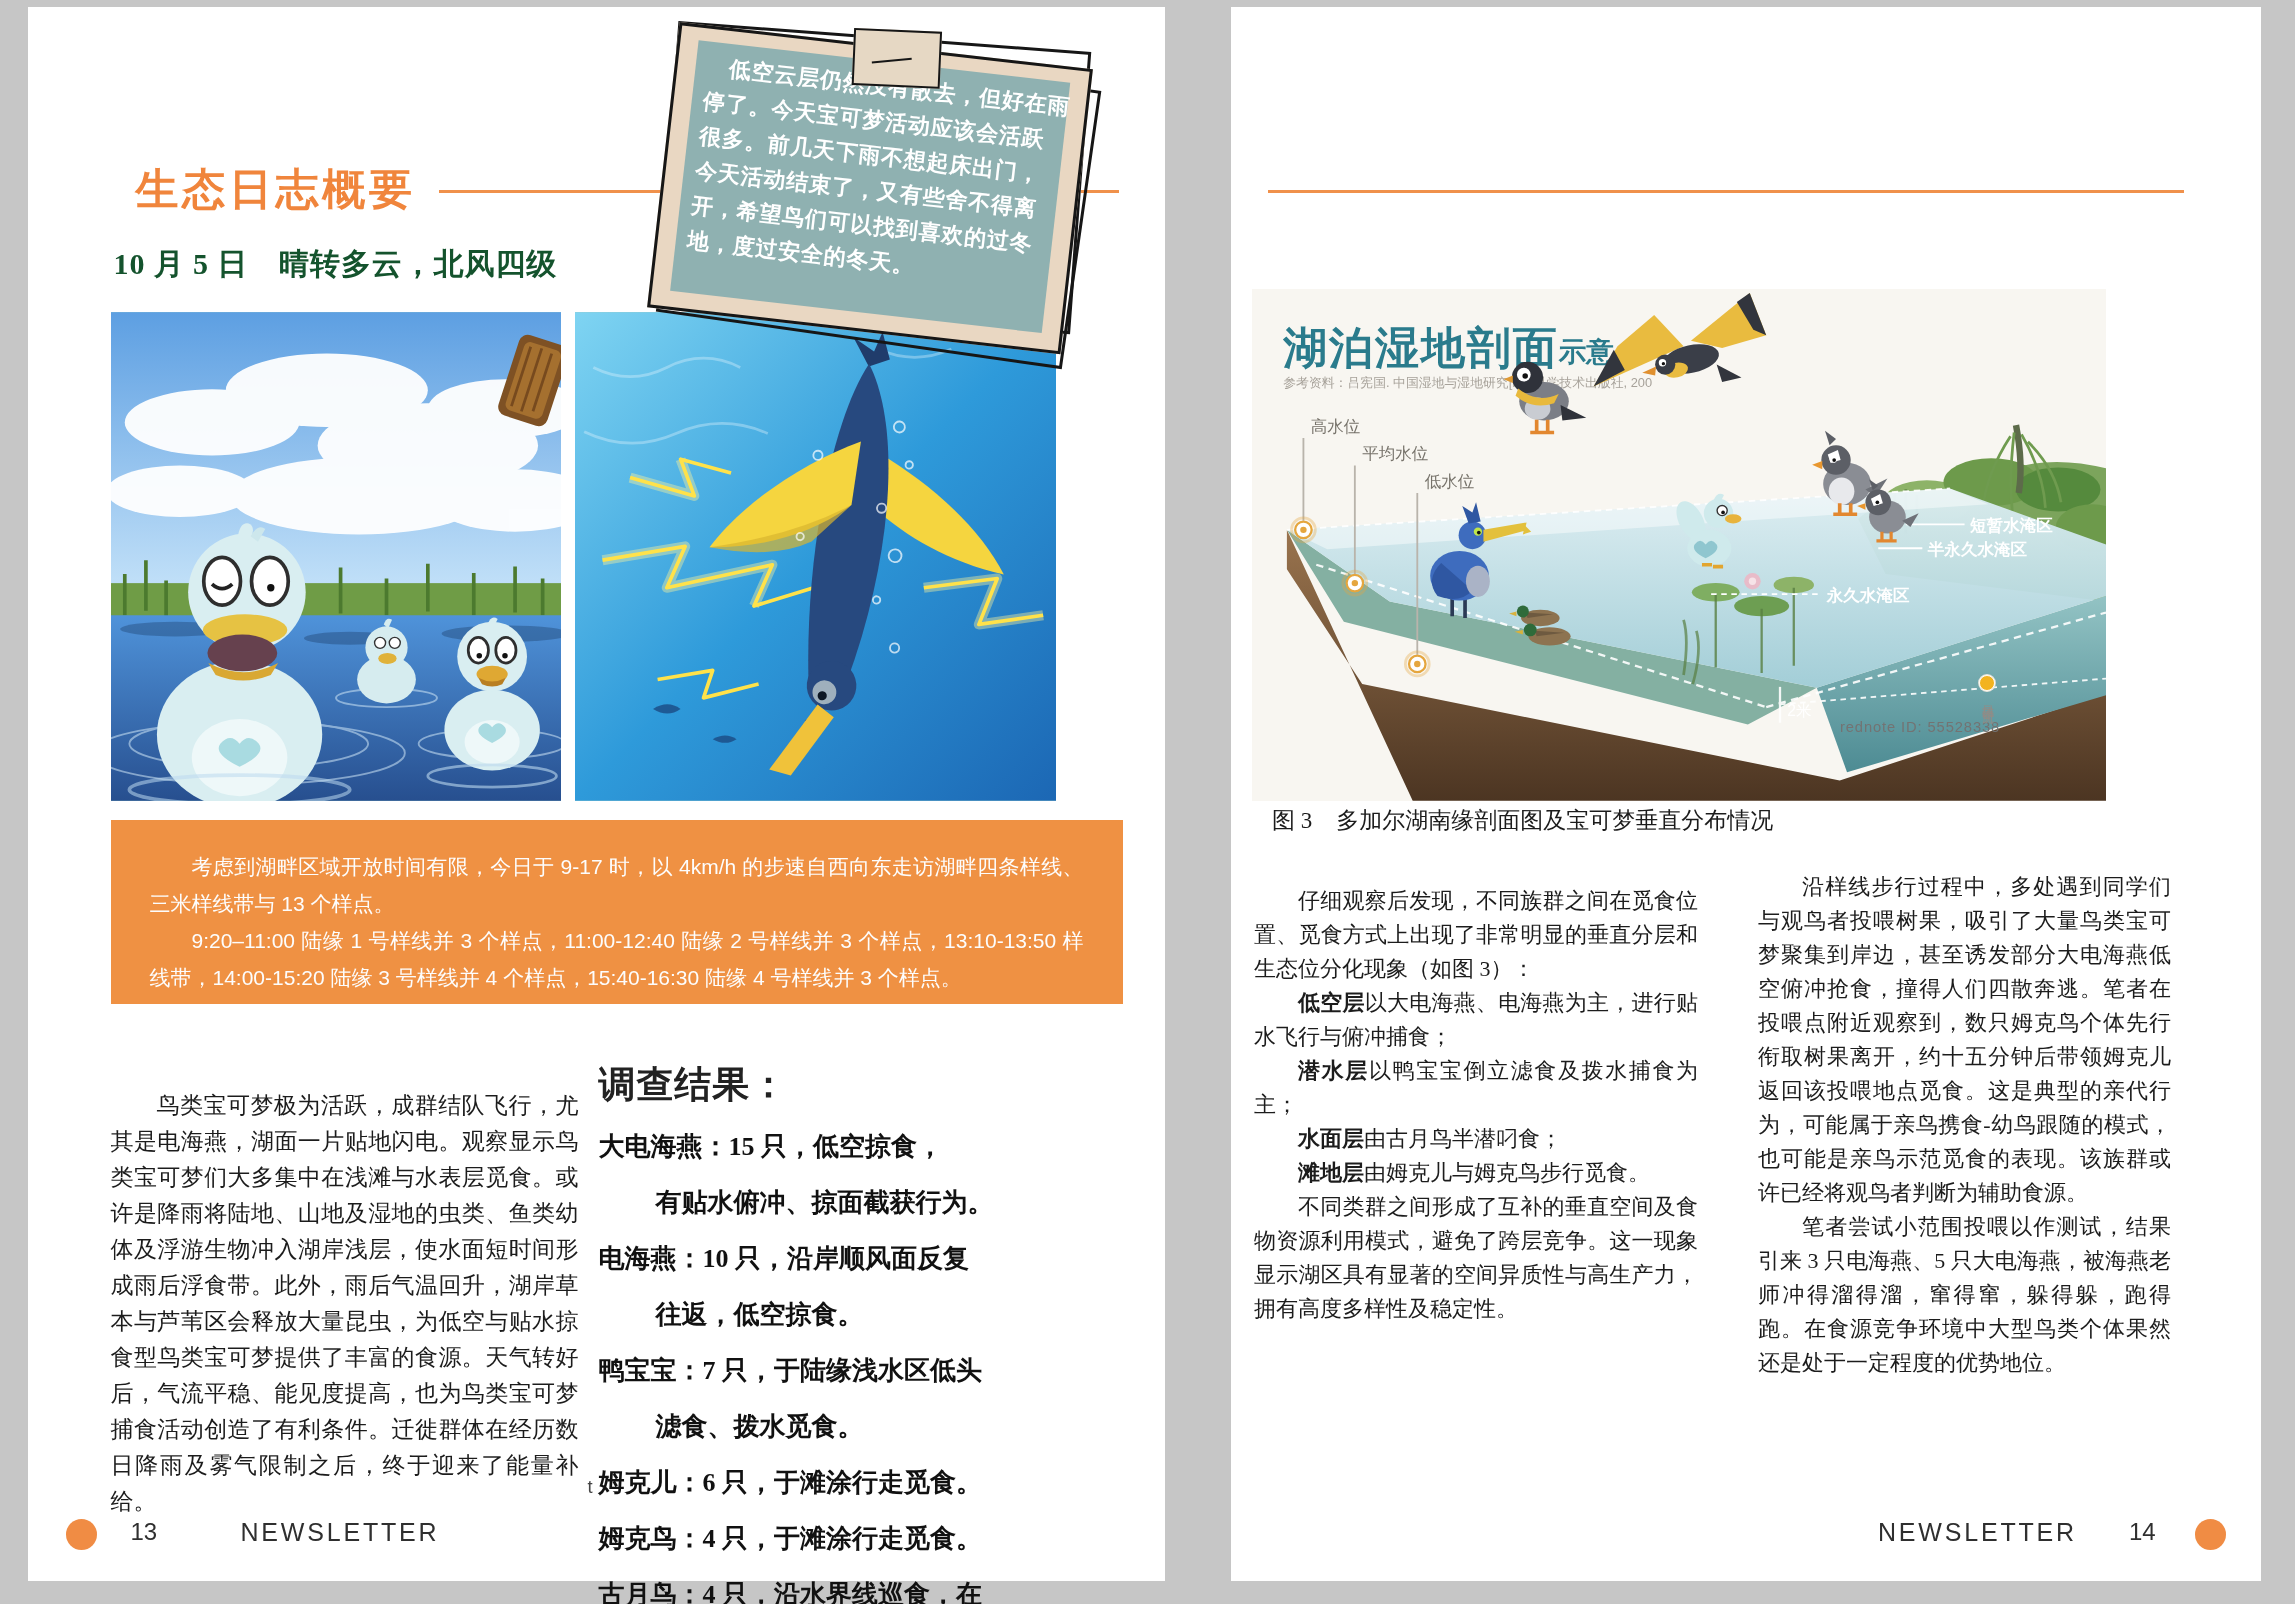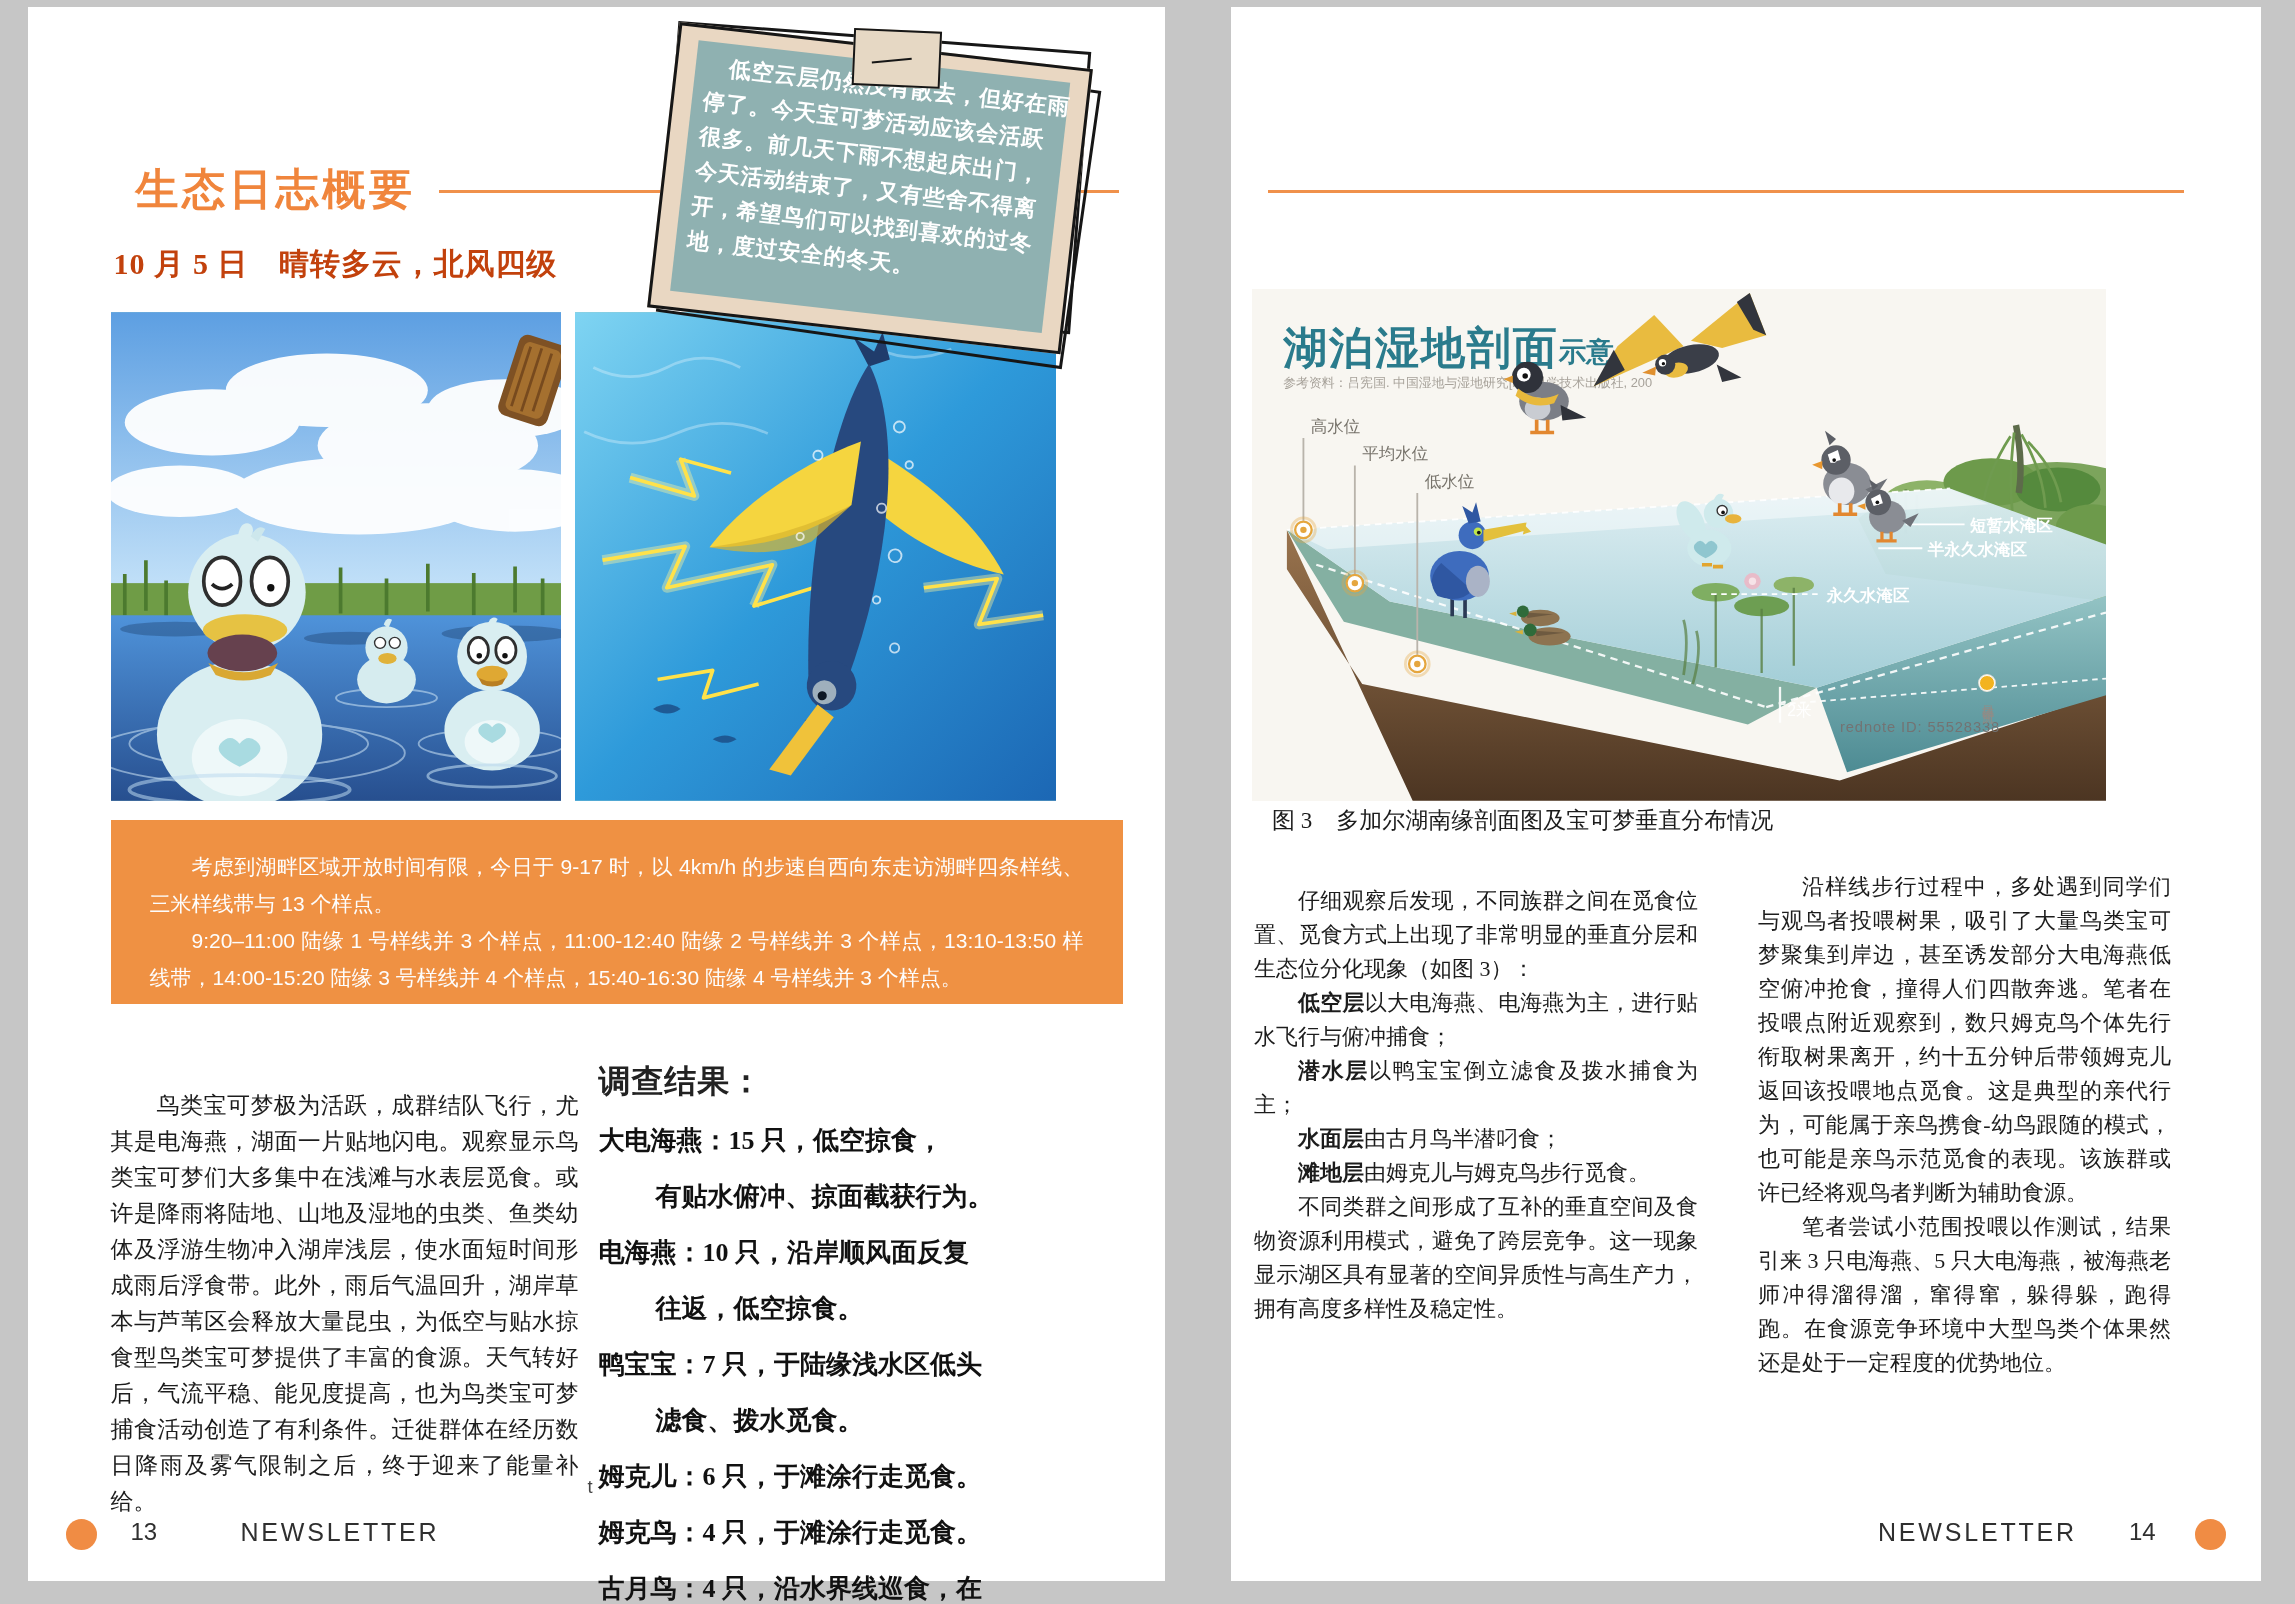--- a/index.html
+++ b/index.html
@@ -6,21 +6,21 @@
   .stage{position:relative;width:2296px;height:1604px;background:#c6c6c6;overflow:hidden;
          font-family:"Liberation Serif","DejaVu Serif",serif;color:#1c1c1c;}
   .abs{position:absolute;}
   .page{position:absolute;top:7.3px;height:1574px;background:#ffffff;}
   .page-left{left:27.5px;width:1137px;}
   .page-right{left:1231px;width:1030px;}
 
   
   .doc-title{left:108px;top:154px;font-size:43px;font-weight:700;color:#f0853c;letter-spacing:3.7px;}
   .title-rule{left:411px;top:183px;width:680px;height:2.8px;background:#f0914b;}
-  .date-line{left:86px;top:237px;font-size:30px;font-weight:700;color:#c2410c;letter-spacing:0.9px;}
+  .date-line{left:86px;top:237px;font-size:30px;font-weight:700;color:#14532d;letter-spacing:0.9px;}
 
   .photo{top:305px;height:489px;overflow:hidden;background:#9cc;}
   .photo-a{left:83px;width:450px;}
   .photo-b{left:547px;width:481px;}
 
   
   .note-wrap{left:632px;top:39px;width:441px;height:321px;z-index:5;}
   .note-rot{position:absolute;inset:0;transform:rotate(6.5deg);transform-origin:50% 50%;}
   .note-ghost1{position:absolute;left:3.7px;top:-9.2px;width:408px;height:277px;background:#fff;
                border:3.7px solid #161616;transform:rotate(-2.2deg);}
@@ -39,21 +39,21 @@
 
   .survey-box{left:83px;top:813px;width:1012px;height:184px;background:#ef9143;color:#fdfdfd;
               box-sizing:border-box;padding:27.5px 39px 0 39px;}
   .survey-box p{margin:0;font-size:21px;line-height:37px;text-indent:2em;text-align:justify;
                 font-family:"Liberation Sans","DejaVu Sans",sans-serif;}
 
   .body-col{left:83px;top:1081px;width:468px;font-size:23px;line-height:36px;text-align:justify;}
   .body-col p{margin:0;text-indent:2em;}
 
   .results-col{left:571px;top:1053px;width:533px;}
-  .results-heading{font-family:"Liberation Sans","DejaVu Sans",sans-serif;font-size:32px;font-weight:700;
+  .results-heading{font-family:"Liberation Sans","DejaVu Sans",sans-serif;font-size:37px;font-weight:700;
                    color:#222;margin-bottom:14.7px;letter-spacing:0.9px;}
   .res-line{font-size:26px;font-weight:700;line-height:39px;white-space:nowrap;color:#111;margin-top:17px;}
   .res-line.ind{padding-left:57px;}
 
   .stray-t{left:560px;top:1469px;font-size:18.4px;color:#444;font-family:"Liberation Sans",sans-serif;}
 
   .footer-dot{width:31px;height:31px;border-radius:50%;background:#f08c44;top:1512px;}
   .footer-text{top:1511px;font-family:"Liberation Sans","DejaVu Sans",sans-serif;font-size:24px;color:#2f2f2f;}
   .brand{letter-spacing:2.8px;font-size:25px;}
 

